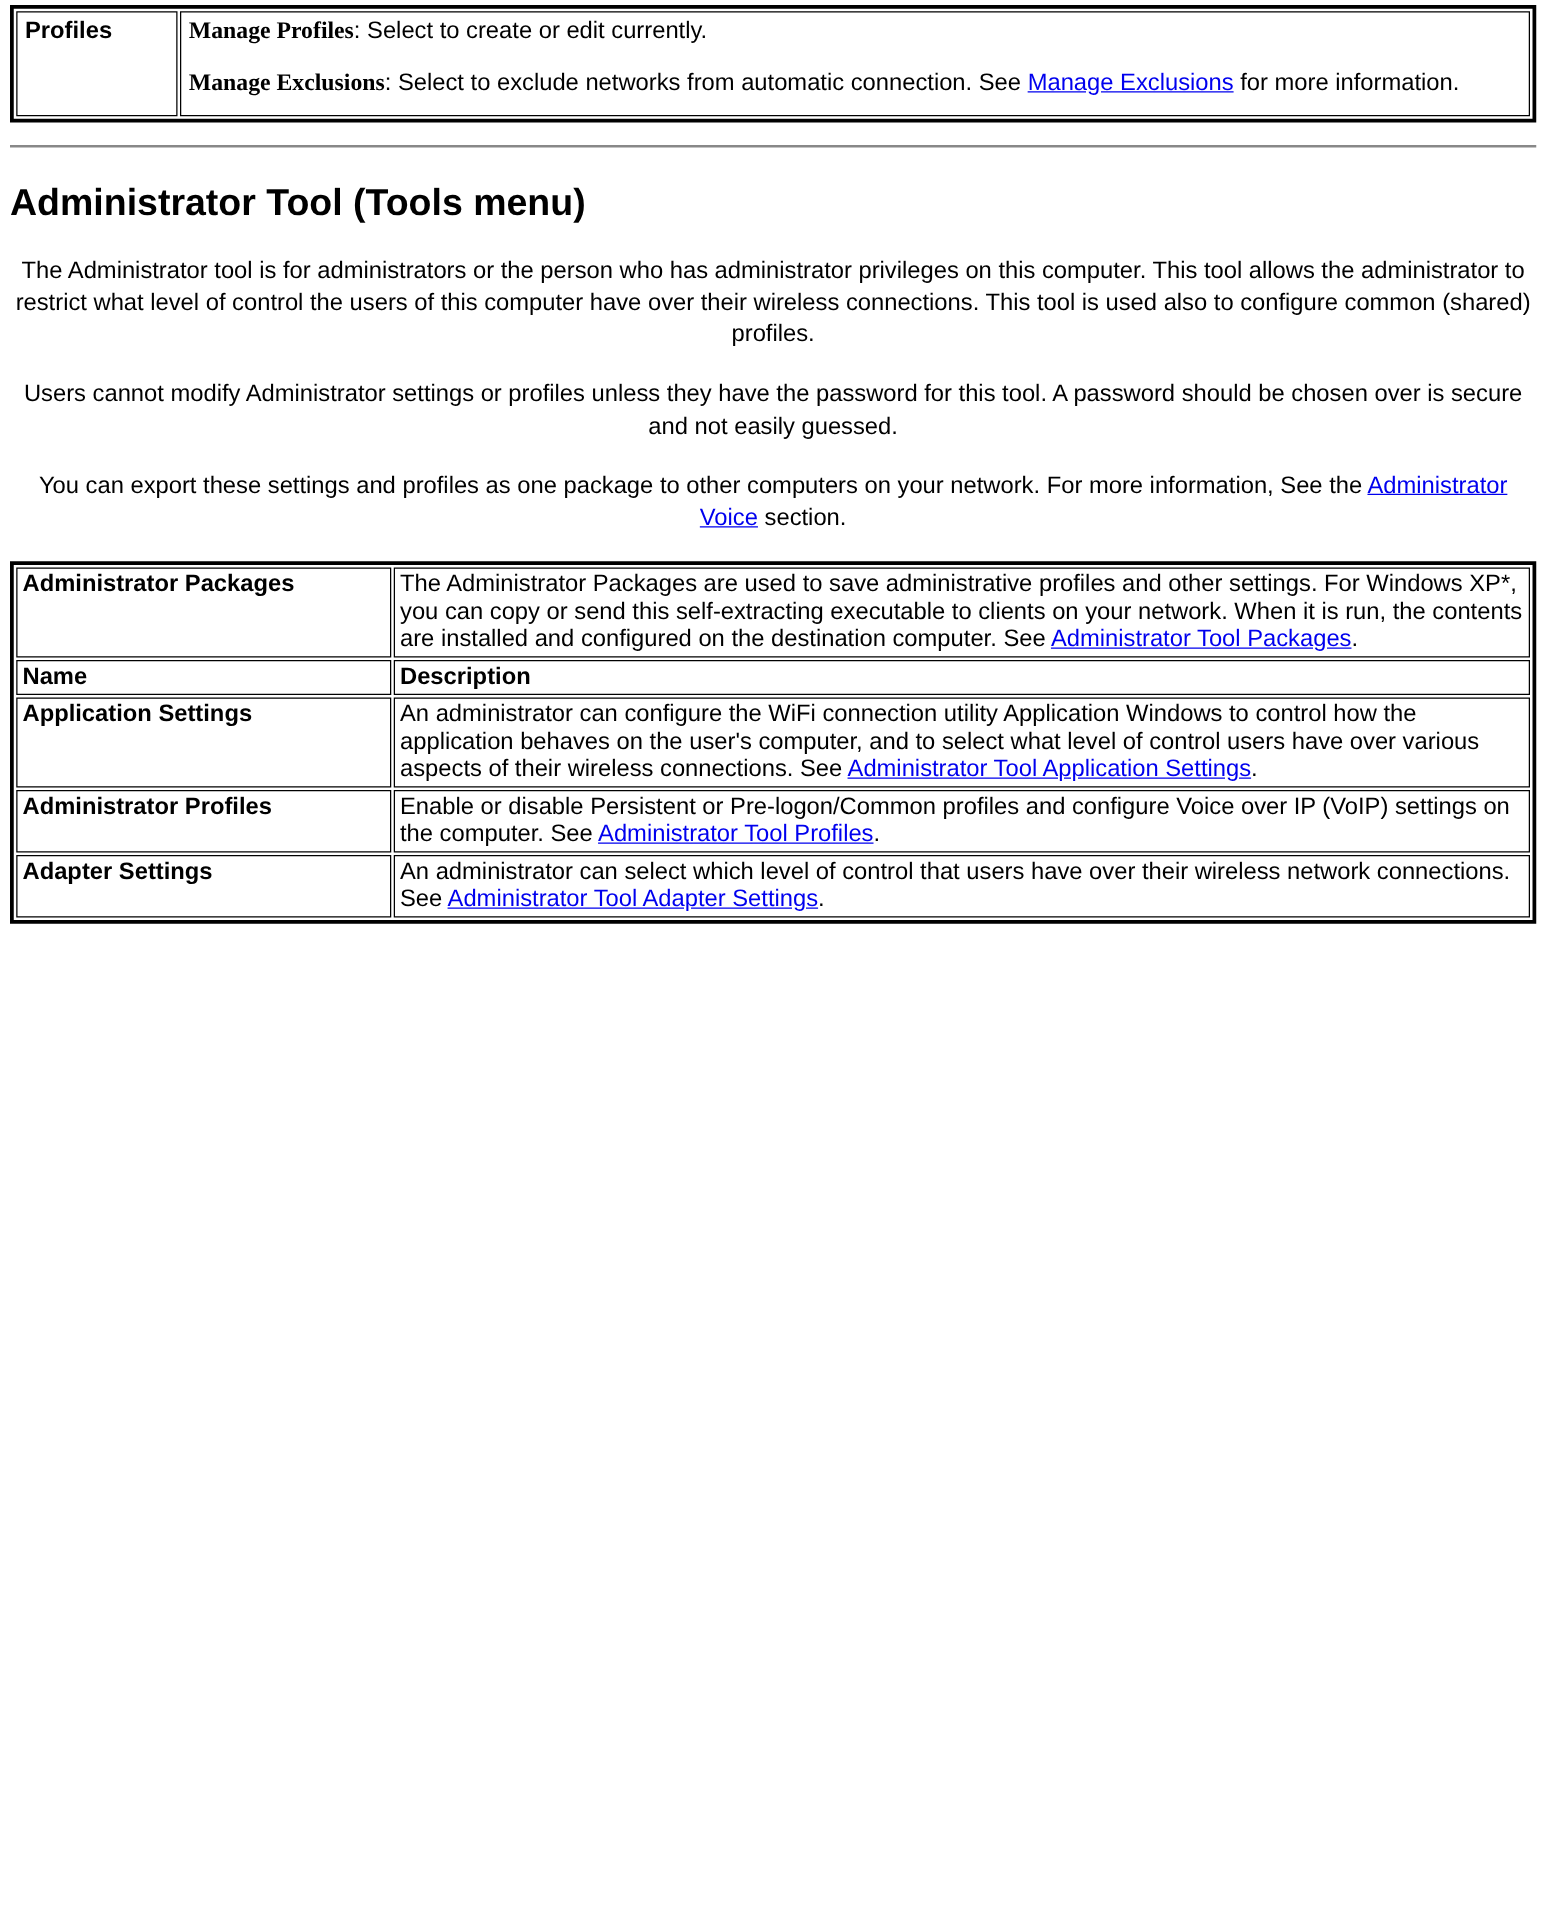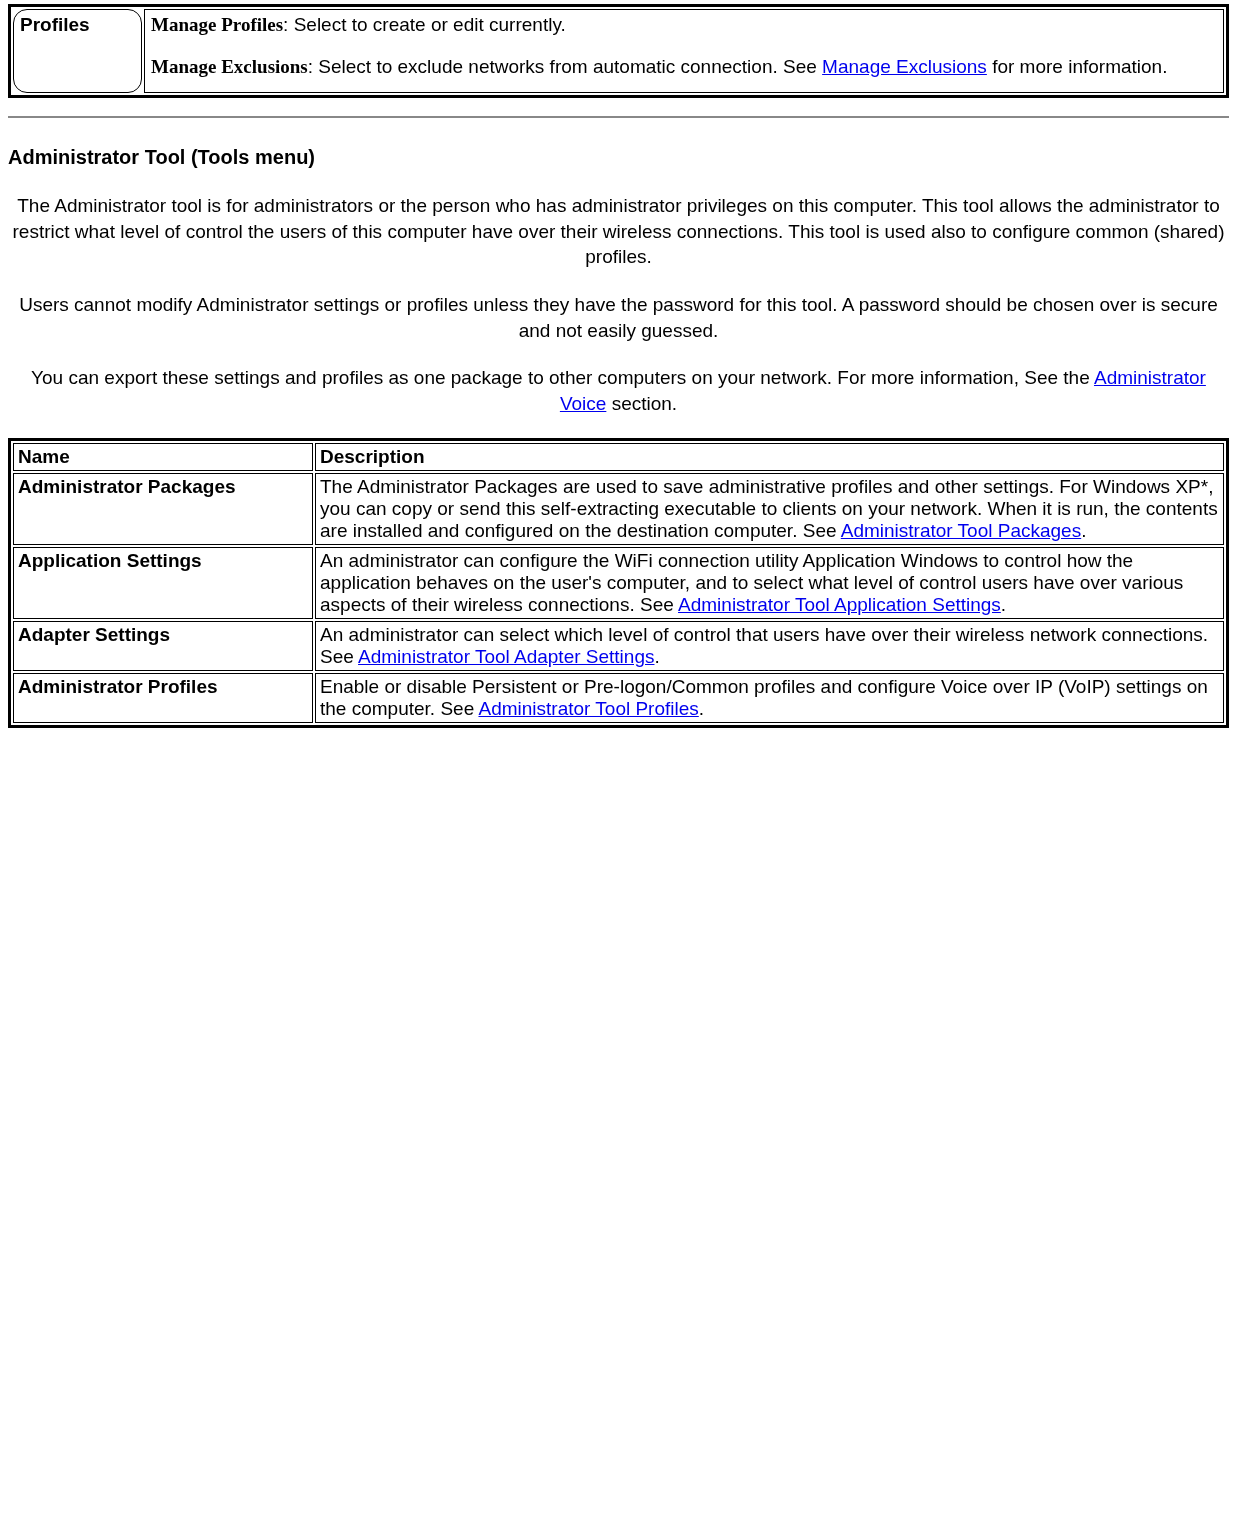--- a/index.html
+++ b/index.html
@@ -19,39 +19,38 @@
     border: 3px solid #000;
   }
   table.menu > tbody > tr > td {
     border: 1px solid #000;
     vertical-align: top;
     padding: 4px 6px;
   }
   table.menu .left {
     width: 115px;
     font-weight: bold;
-    border-radius: 14px;
   }
   .entry-block {
     margin-bottom: 20px;
   }
   .entry-block:last-child {
     margin-bottom: 10px;
   }
   a.link {
     color: #0000ee;
     text-decoration: underline;
   }
   hr {
     margin: 18px 0 28px;
     border: none;
     border-top: 2px solid #888;
   }
   h2 {
-    font-size: 20px;
+    font-size: 30px;
     font-weight: bold;
     margin: 0 0 24px 0;
   }
   p.body {
     margin: 0 0 22px 0;
     line-height: 1.35;
     text-align: center;
   }
   table.admin {
     border-collapse: separate;
@@ -100,41 +99,41 @@
 
 <p class="body">The Administrator tool is for administrators or the person who has administrator privileges on this computer. This tool allows the administrator to restrict what level of control the users of this computer have over their wireless connections. This tool is used also to configure common (shared) profiles.</p>
 <p class="body">Users cannot modify Administrator settings or profiles unless they have the password for this tool. A password should be chosen over is secure and not easily guessed.</p>
 <p class="body">
   <span>You can export these settings and profiles as one package to other computers on your network. For more information, See the </span><a class="link" href="#">Administrator Voice</a><span> section.</span>
 </p>
 
 <table class="admin">
   <tbody>
     <tr>
-      <th>Name</th>
-      <th>Description</th>
-    </tr>
-    <tr>
       <td class="name">Administrator Packages</td>
       <td>
         <span>The Administrator Packages are used to save administrative profiles and other settings. For Windows XP*, you can copy or send this self-extracting executable to clients on your network. When it is run, the contents are installed and configured on the destination computer. See </span><a class="link" href="#">Administrator Tool Packages</a><span>.</span>
       </td>
+    </tr>
+    <tr>
+      <th>Name</th>
+      <th>Description</th>
     </tr>
     <tr>
       <td class="name">Application Settings</td>
       <td>
         <span>An administrator can configure the WiFi connection utility Application Windows to control how the application behaves on the user's computer, and to select what level of control users have over various aspects of their wireless connections. See </span><a class="link" href="#">Administrator Tool Application Settings</a><span>.</span>
       </td>
     </tr>
     <tr>
+      <td class="name">Administrator Profiles</td>
+      <td>
+        <span>Enable or disable Persistent or Pre-logon/Common profiles and configure Voice over IP (VoIP) settings on the computer. See </span><a class="link" href="#">Administrator Tool Profiles</a><span>.</span>
+      </td>
+    </tr>
+    <tr>
       <td class="name">Adapter Settings</td>
       <td>
         <span>An administrator can select which level of control that users have over their wireless network connections. See </span><a class="link" href="#">Administrator Tool Adapter Settings</a><span>.</span>
-      </td>
-    </tr>
-    <tr>
-      <td class="name">Administrator Profiles</td>
-      <td>
-        <span>Enable or disable Persistent or Pre-logon/Common profiles and configure Voice over IP (VoIP) settings on the computer. See </span><a class="link" href="#">Administrator Tool Profiles</a><span>.</span>
       </td>
     </tr>
   </tbody>
 </table>
 
 </body></html>

